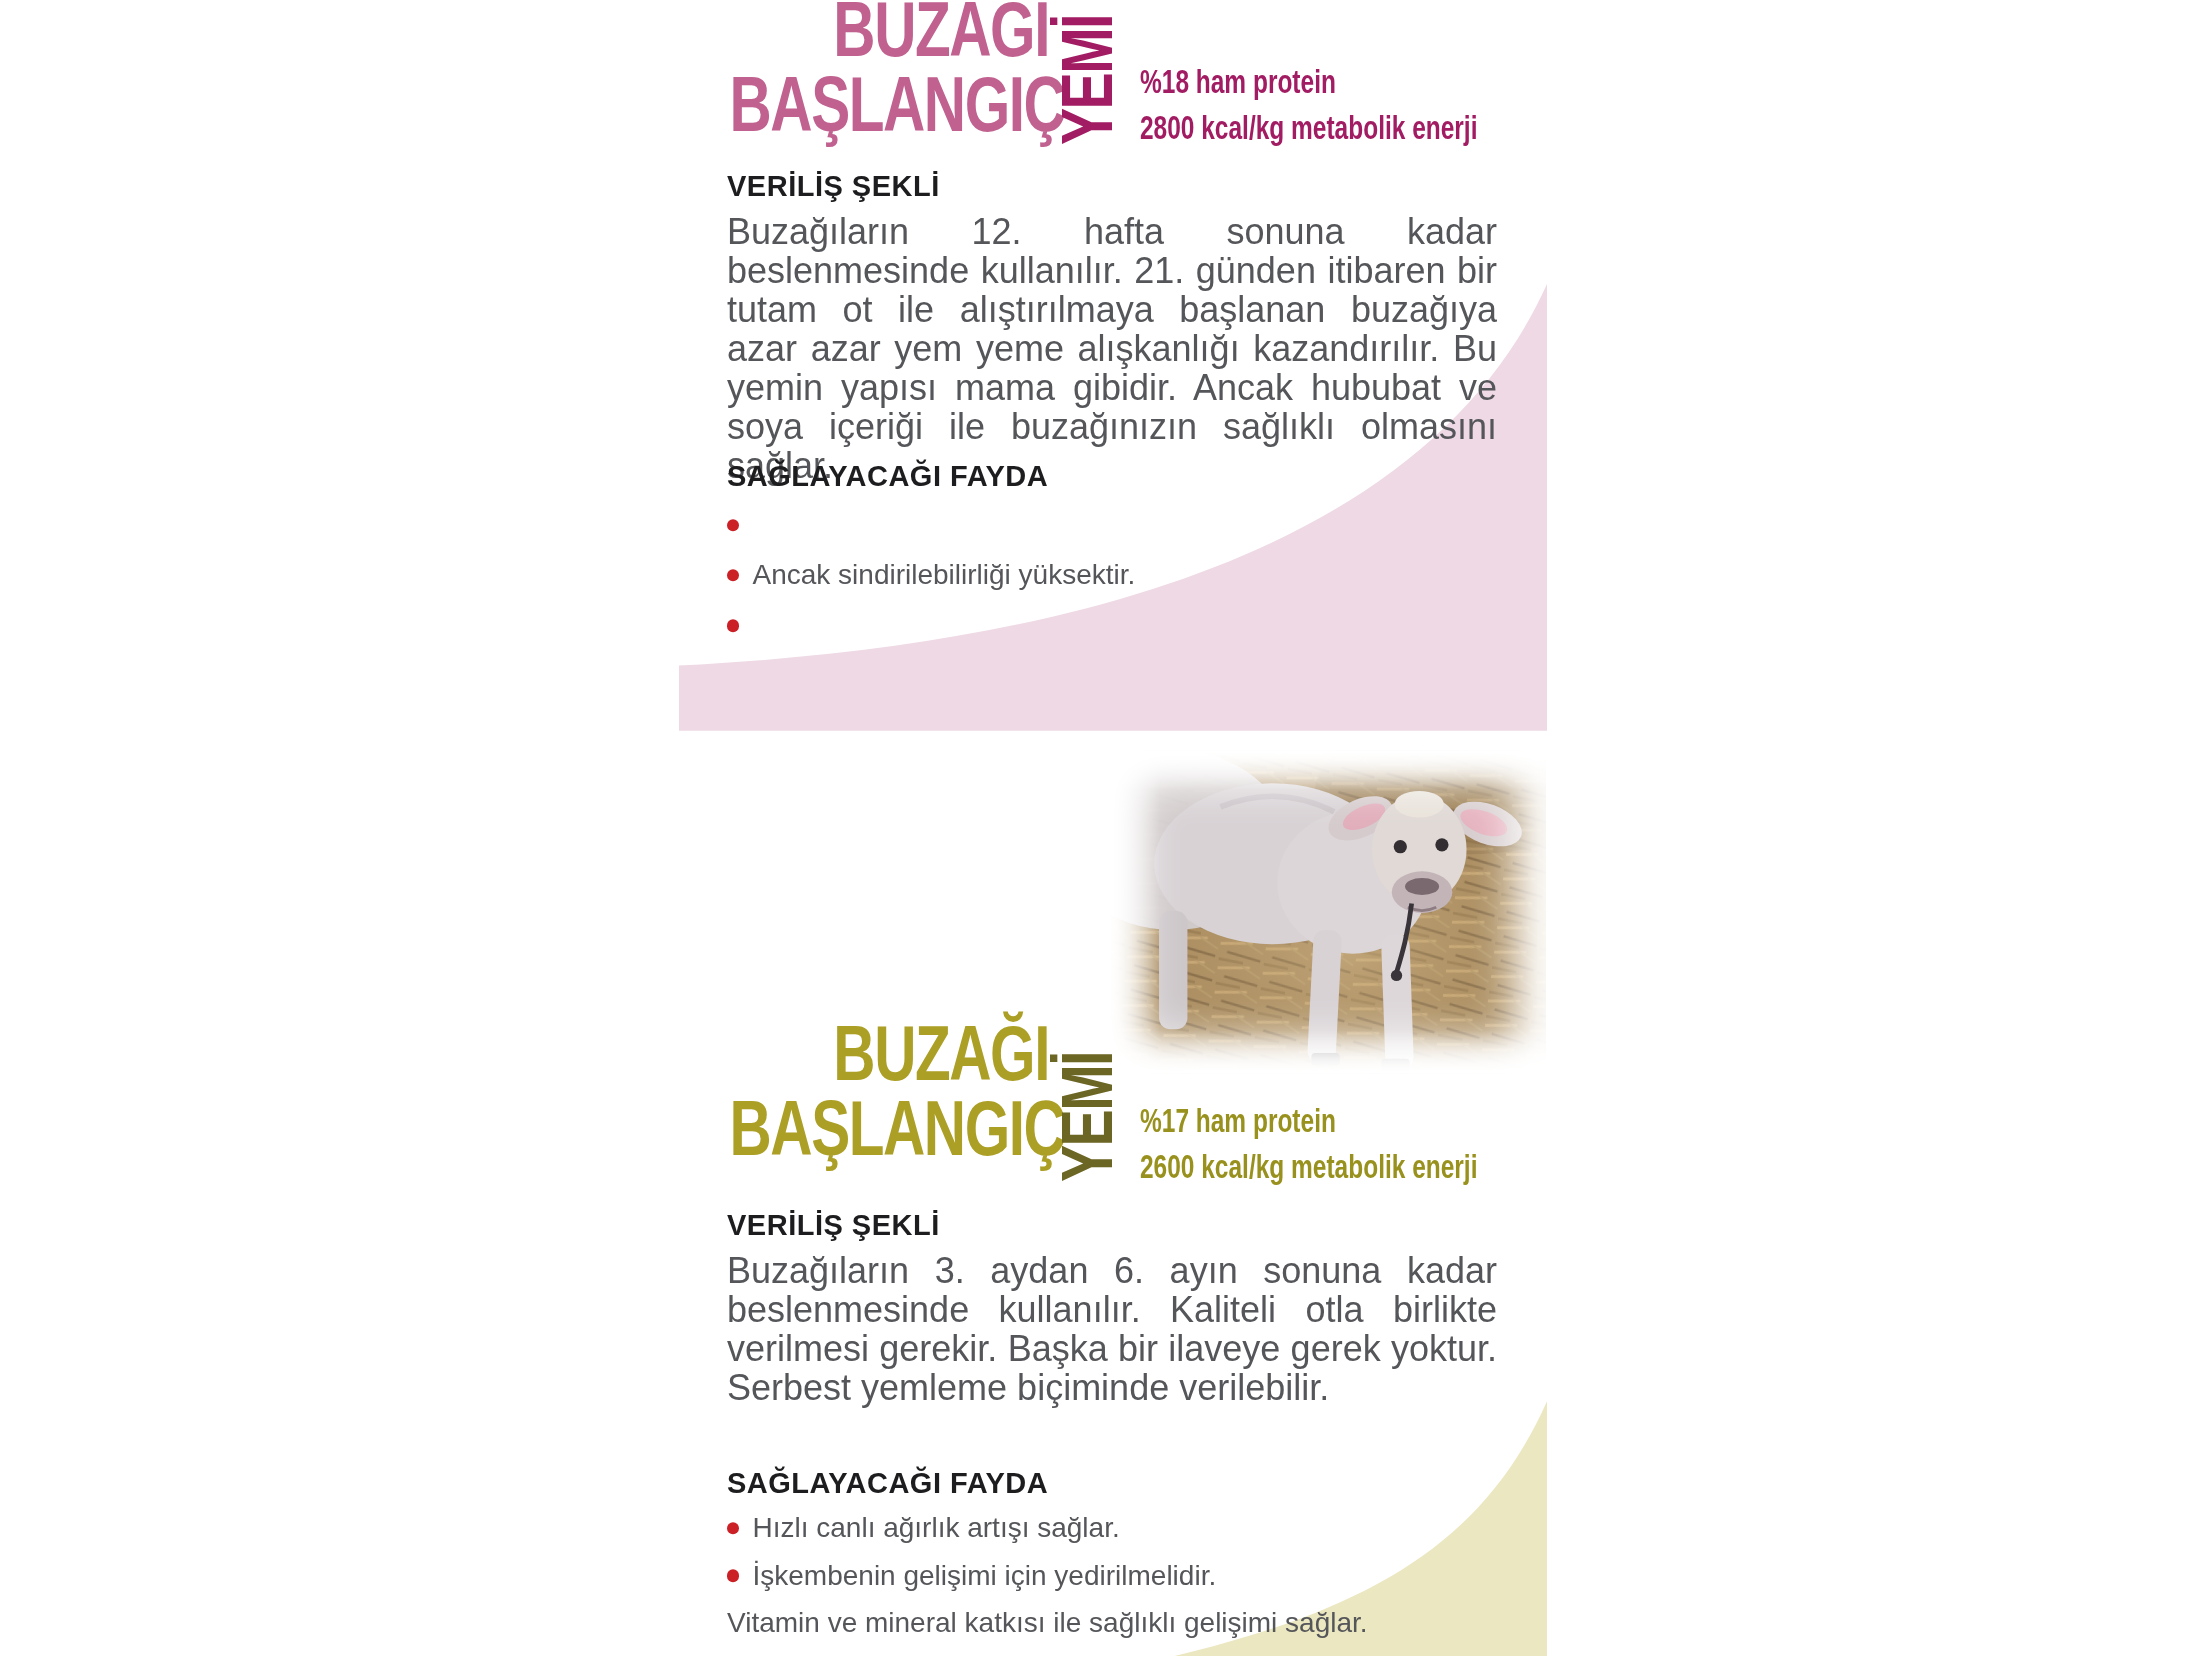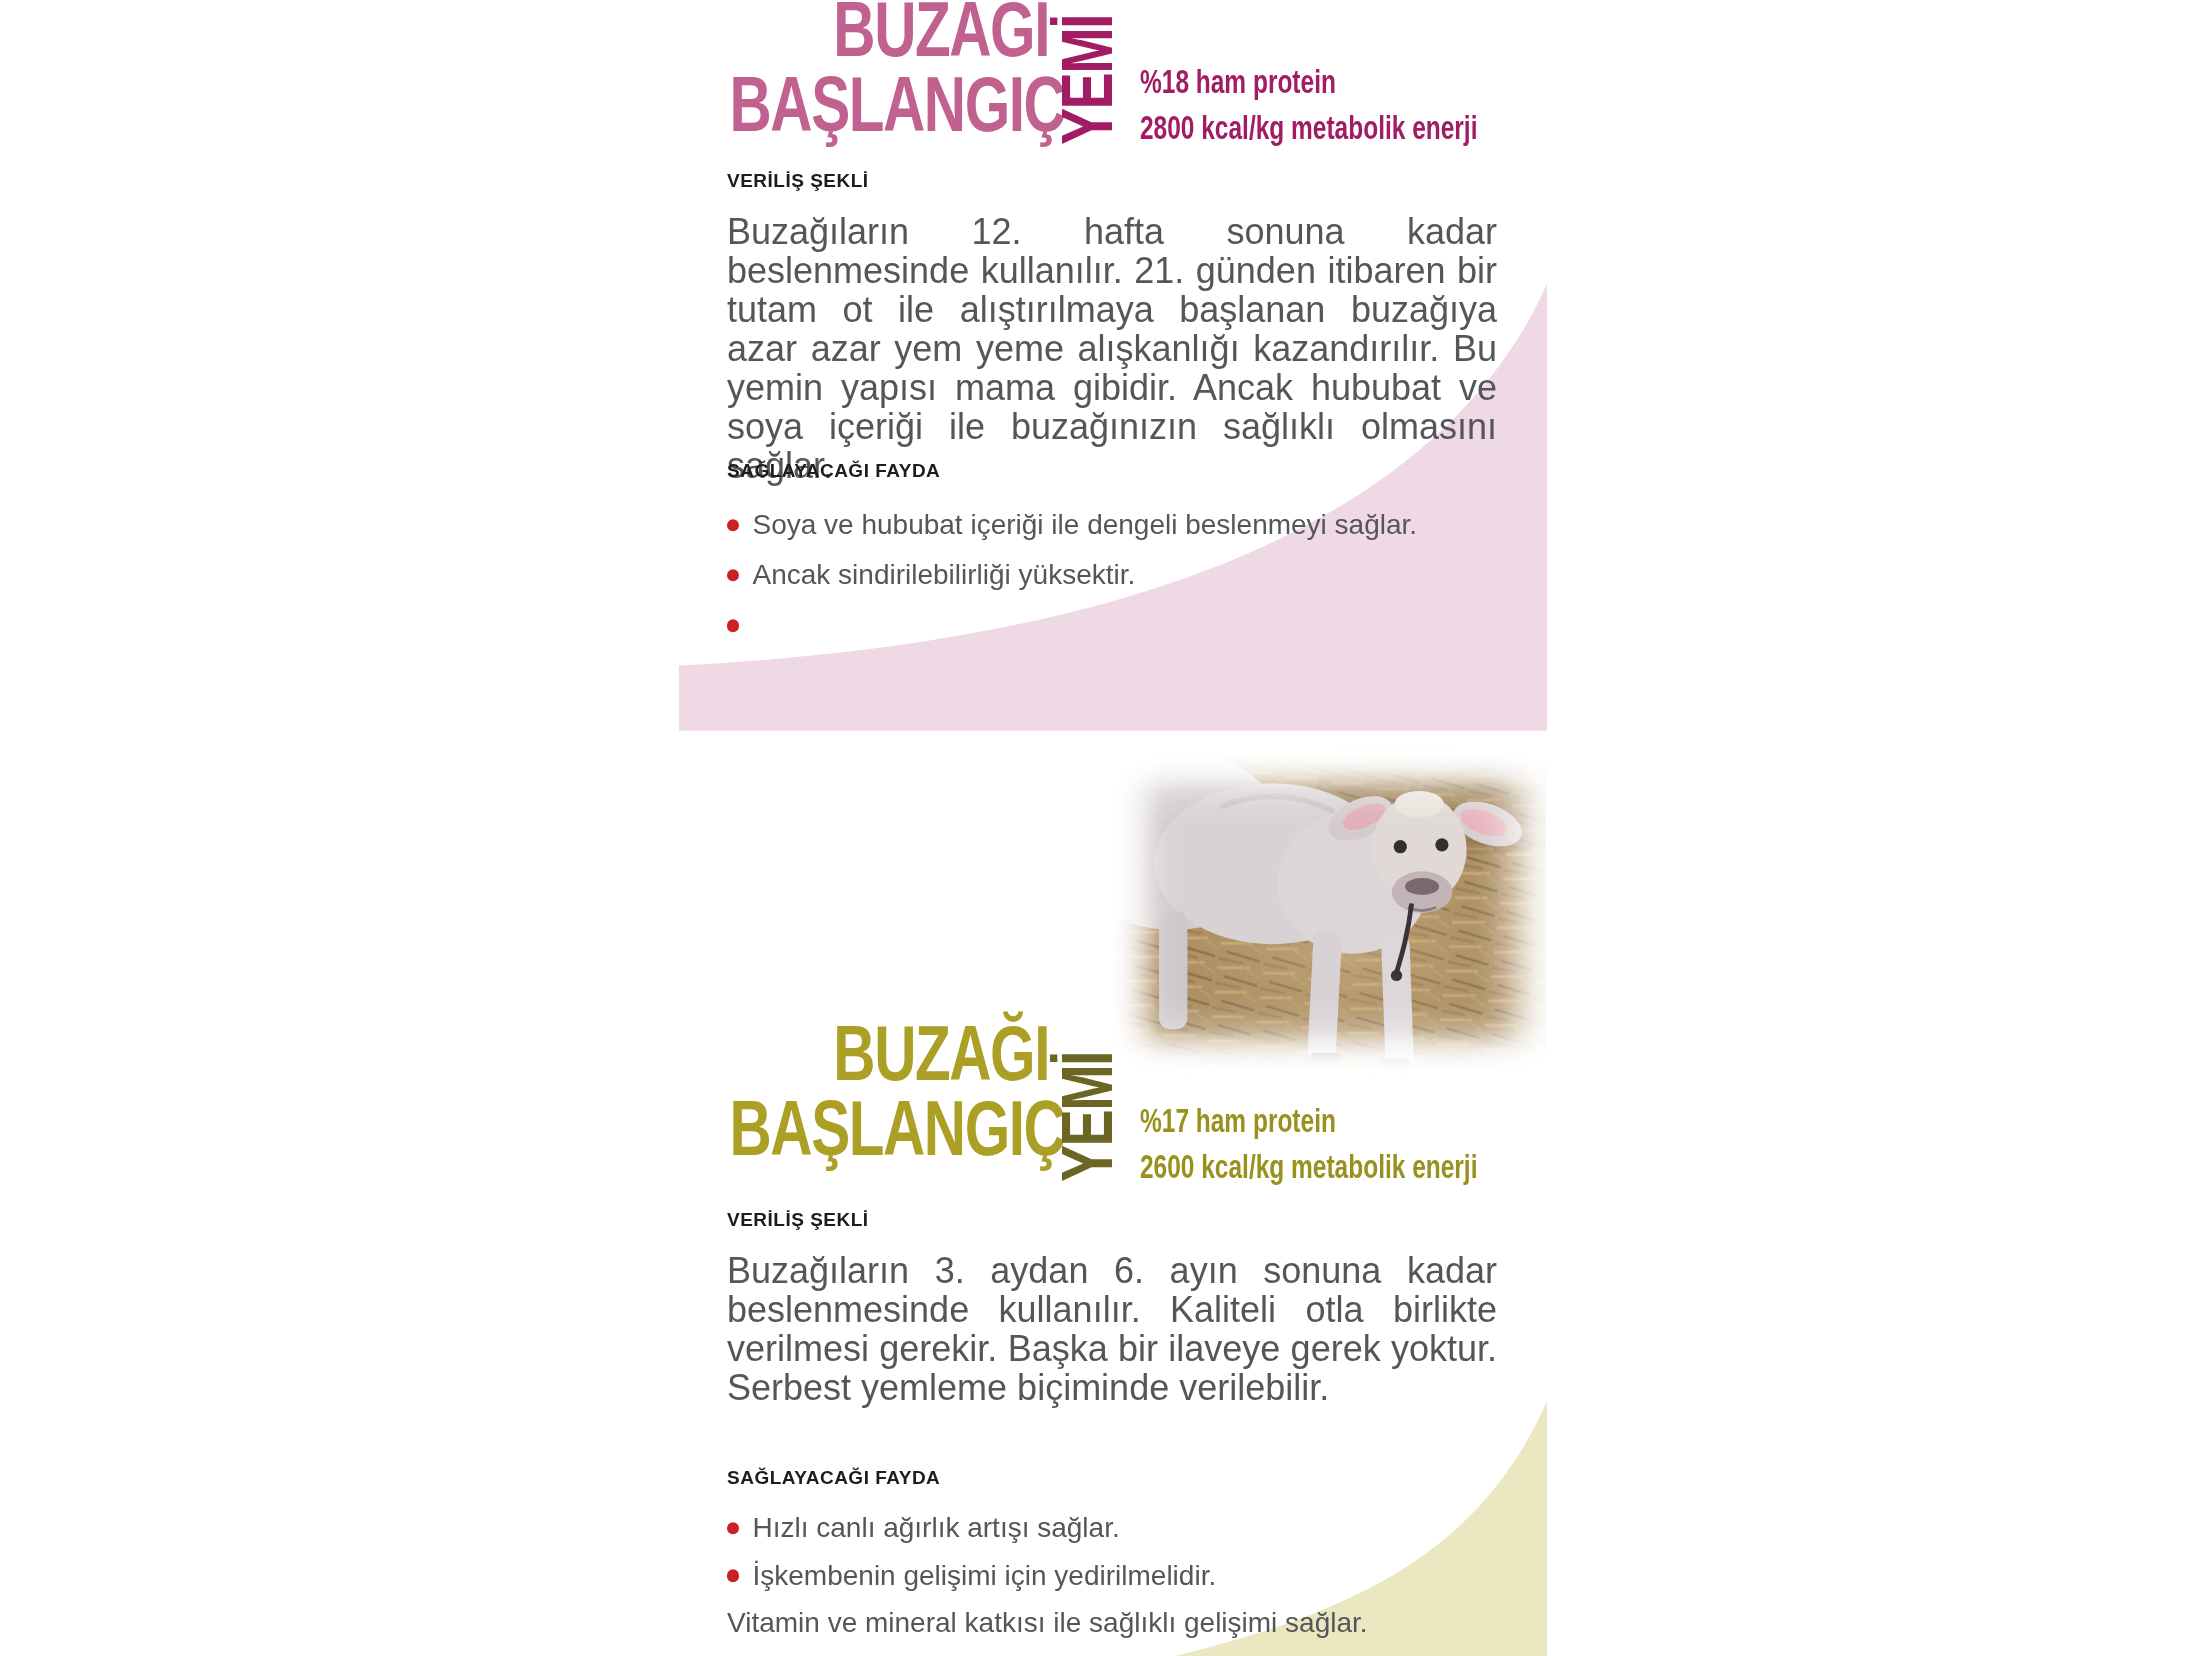--- a/index.html
+++ b/index.html
@@ -37,21 +37,21 @@
 
   .subtitle{
     font-weight:bold;line-height:1.34;white-space:nowrap;
     font-size:34px;transform:scaleX(0.72);transform-origin:0 0;
   }
   #subtitle1{left:1140px;top:59px;color:#a21c63;}
   #subtitle2{left:1140px;top:1098px;color:#99911d;}
 
   
   .heading{
-    left:727px;font-size:19px;font-weight:bold;color:#1d1d1f;letter-spacing:0.5px;
+    left:727px;font-size:29px;font-weight:bold;color:#1d1d1f;letter-spacing:0.5px;
   }
   #h1a{top:170px;} #h1b{top:460px;} #h2a{top:1209px;} #h2b{top:1467px;}
 
   .para{
     left:727px;width:770px;font-size:36px;line-height:39px;color:#55565a;
     text-align:justify;
   }
   #p1{top:212px;} #p2{top:1251px;}
 
   .blist{left:727px;width:770px;list-style:none;margin:0;padding:0;}
@@ -95,21 +95,21 @@
 <div id="subtitle1" class="abs subtitle">
   <div>%18 ham protein</div>
   <div>2800 kcal/kg metabolik enerji</div>
 </div>
 
 <div id="h1a" class="abs heading">VERİLİŞ ŞEKLİ</div>
 <div id="p1" class="abs para">Buzağıların 12. hafta sonuna kadar beslenmesinde kullanılır. 21. günden itibaren bir tutam ot ile alıştırılmaya başlanan buzağıya azar azar yem yeme alışkanlığı kazandırılır. Bu yemin yapısı mama gibidir. Ancak hububat ve soya içeriği ile buzağınızın sağlıklı olmasını sağlar.</div>
 
 <div id="h1b" class="abs heading">SAĞLAYACAĞI FAYDA</div>
 <ul id="list1" class="abs blist">
-  <li><span class="dot"></span><span>Soya ve hububat içeriği ile dengeli beslenmeyi sağlar.</span></li>
+  <li><span class="dot"></span></li>
   <li><span class="dot"></span><span>Ancak sindirilebilirliği yüksektir.</span></li>
   <li><span class="dot"></span></li>
 </ul>
 
 <div id="photo" class="abs">
   <svg viewBox="0 0 464 342" width="439" height="324" xmlns="http://www.w3.org/2000/svg">
     <defs>
       <pattern id="hay" width="48" height="26" patternUnits="userSpaceOnUse" patternTransform="rotate(7)">
         <rect width="48" height="26" fill="#a98b5e"></rect>
         <path d="M0 6 l34 -4" stroke="#caa975" stroke-width="3" fill="none"></path>

